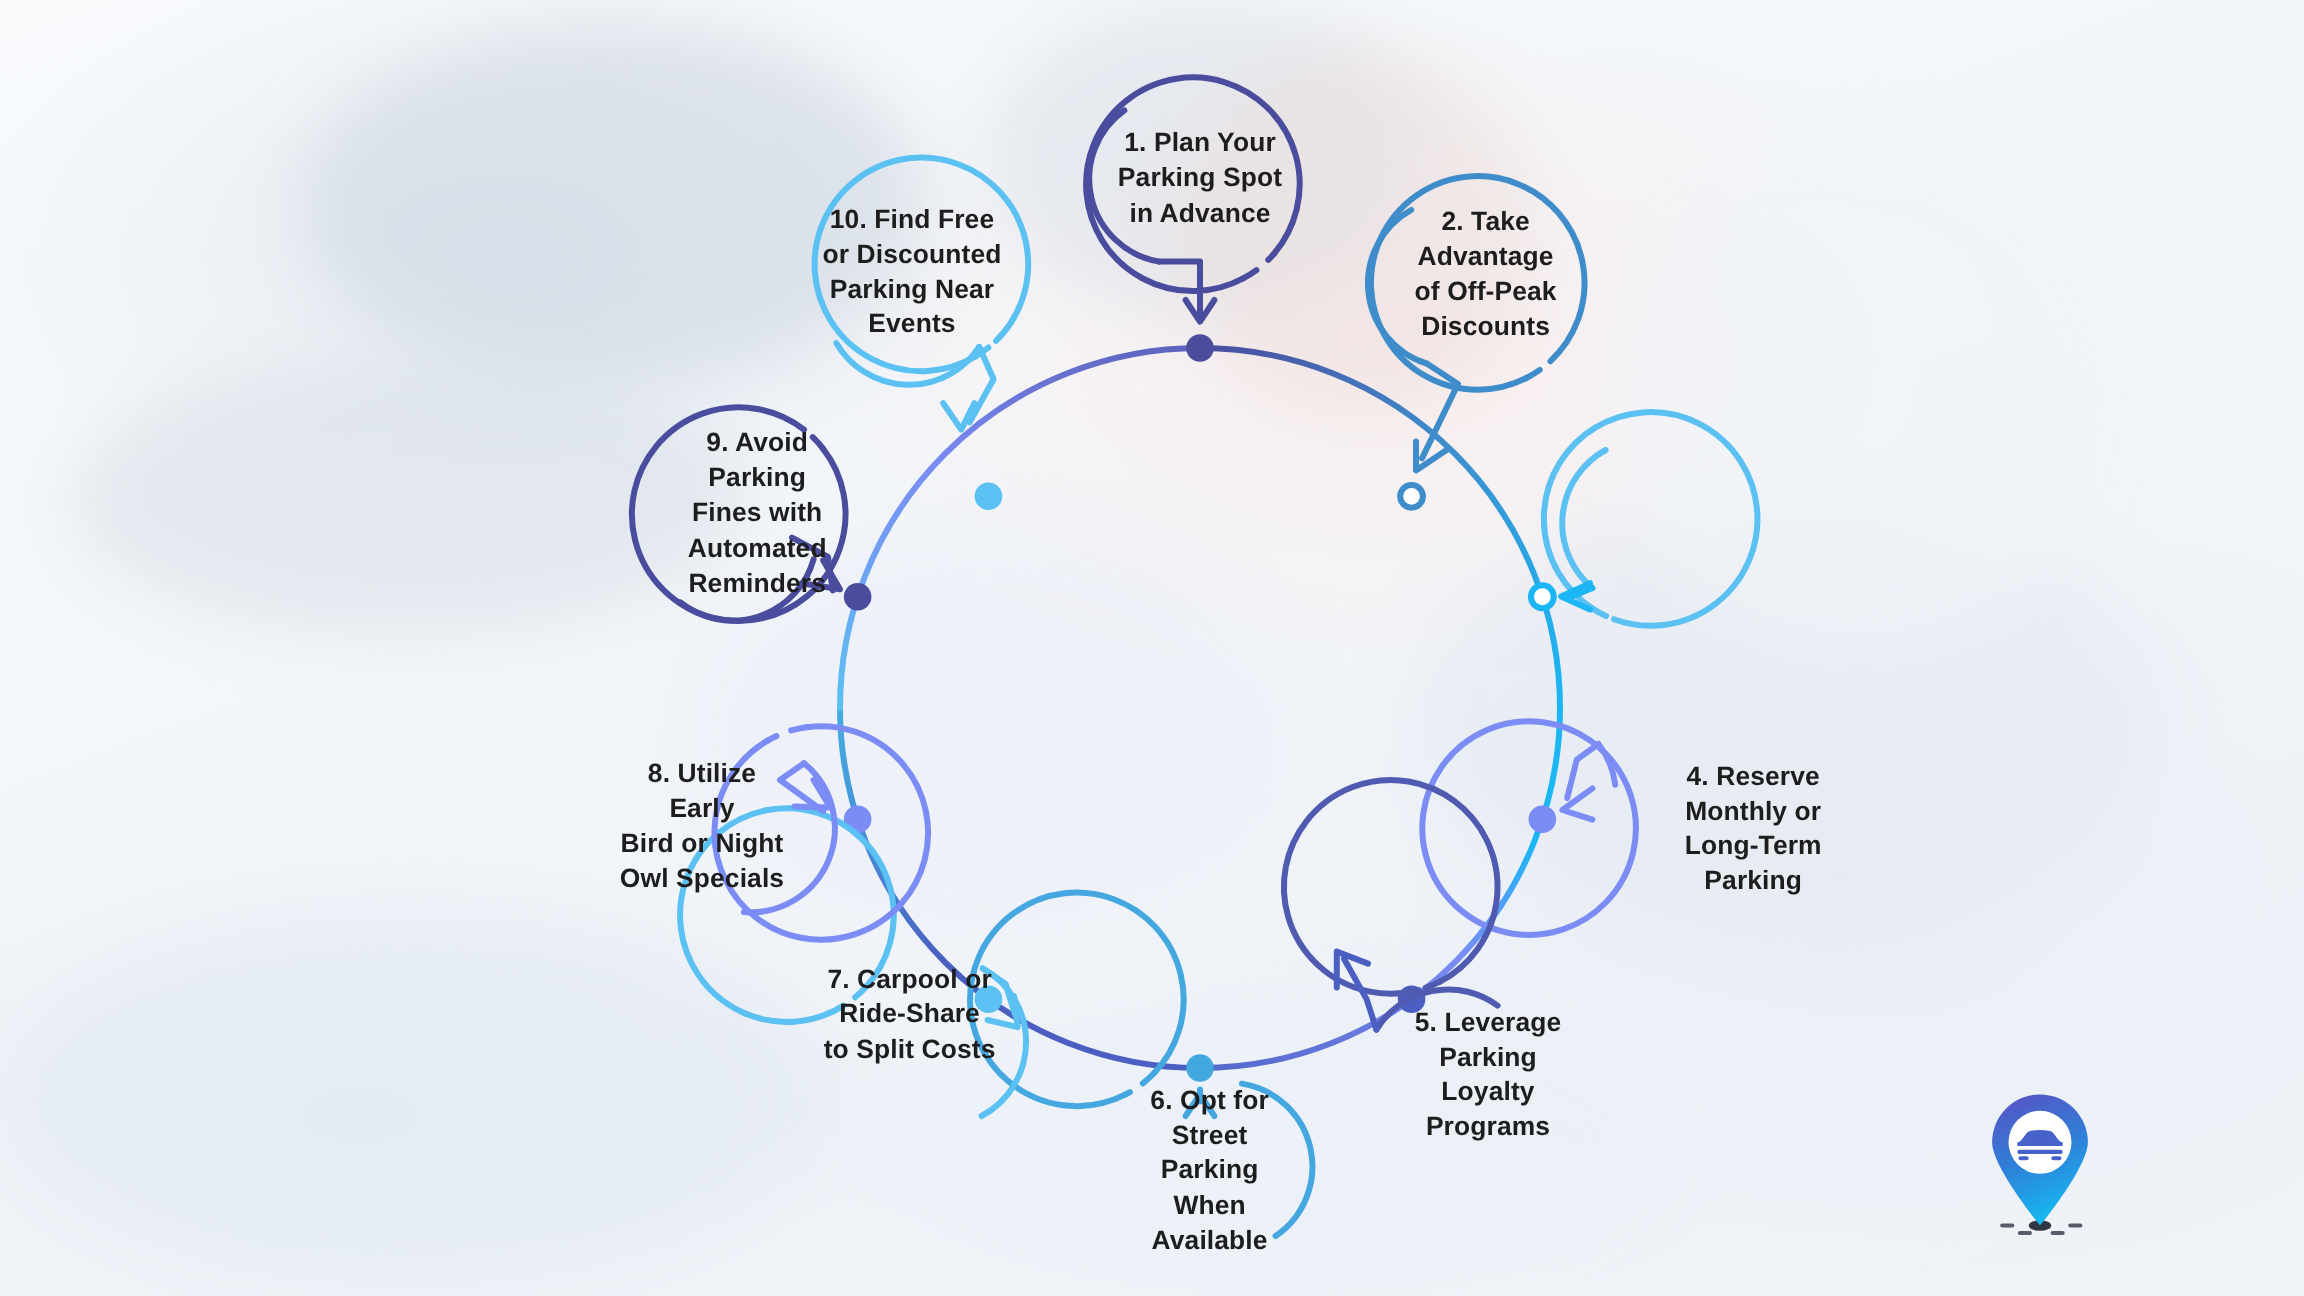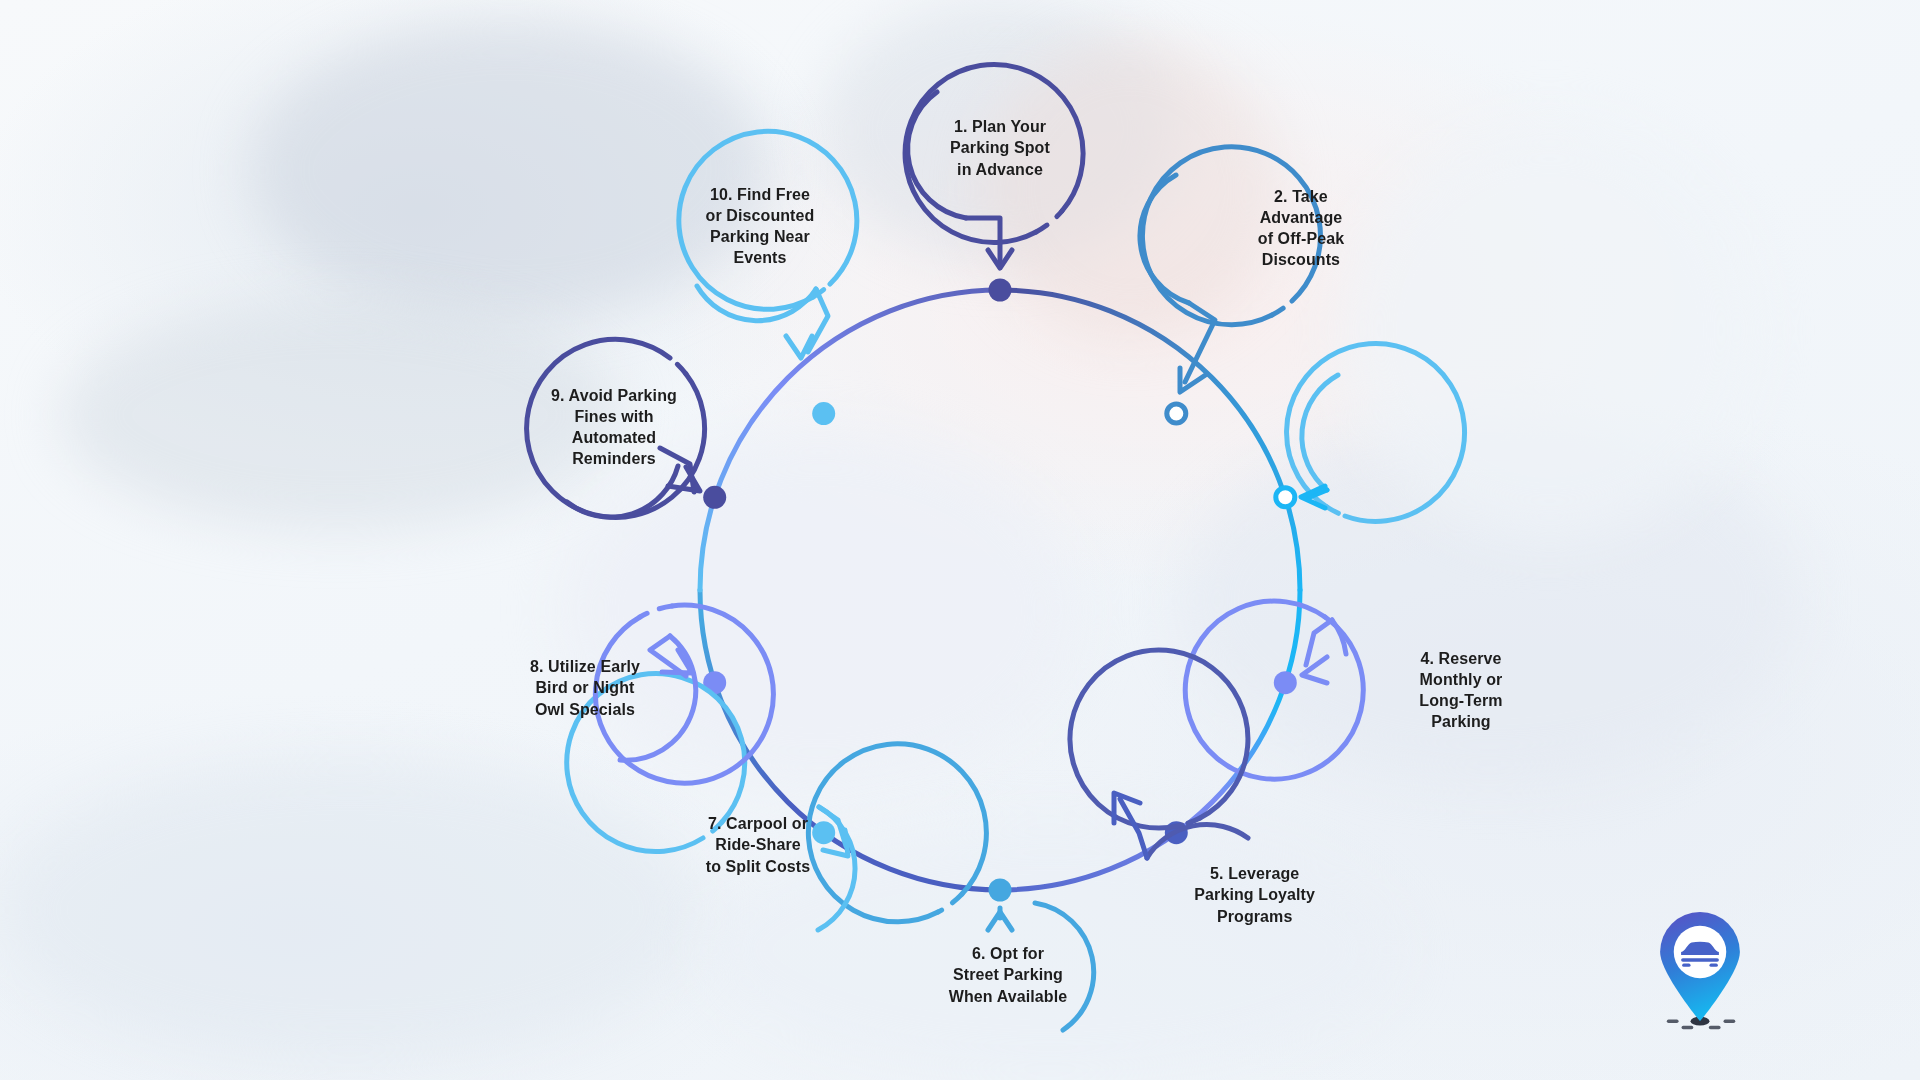--- a/index.html
+++ b/index.html
@@ -34,21 +34,21 @@
   svg#wheel{position:absolute;left:0;top:0;width:1920px;height:1080px;}
 
   .node{
     position:absolute;
     border-radius:50%;
     display:flex;align-items:center;justify-content:center;
     text-align:center;
     box-sizing:border-box;
   }
   .node .lbl{
-    font-size:16px;
+    font-size:22px;
     line-height:1.32;
     color:#1d1d1d;
     font-weight:600;
     letter-spacing:.1px;
     padding:0 14px;
     white-space:pre-line;
   }
   .logo-wrap{
     position:absolute;left:1652px;top:920px;
     display:flex;align-items:center;gap:16px;
@@ -260,21 +260,21 @@
       </g>
     </g>
   </svg>
 
   <div class="node" style="left:911px;top:59px;width:178px;height:178px;">
     <div class="lbl">1. Plan Your
 Parking Spot
 in Advance</div>
   </div>
 
-  <div class="node" style="left:1212px;top:139px;width:178px;height:178px;justify-content:center;">
+  <div class="node" style="left:1149px;top:139px;width:178px;height:178px;justify-content:center;">
     <div class="lbl">2. Take
 Advantage
 of Off-Peak
 Discounts</div>
   </div>
 
 
   <div class="node" style="left:1372px;top:601px;width:178px;height:178px;">
     <div class="lbl">4. Reserve
 Monthly or
@@ -299,21 +299,21 @@
 Ride-Share
 to Split Costs</div>
   </div>
 
   <div class="node" style="left:496px;top:599px;width:178px;height:178px;">
     <div class="lbl">8. Utilize Early
 Bird or Night
 Owl Specials</div>
   </div>
 
-  <div class="node" style="left:525px;top:338px;width:178px;height:178px;">
+  <div class="node" style="left:542px;top:338px;width:178px;height:178px;">
     <div class="lbl">9. Avoid Parking
 Fines with
 Automated
 Reminders</div>
   </div>
 
   <div class="node" style="left:671px;top:137px;width:178px;height:178px;">
     <div class="lbl">10. Find Free
 or Discounted
 Parking Near

